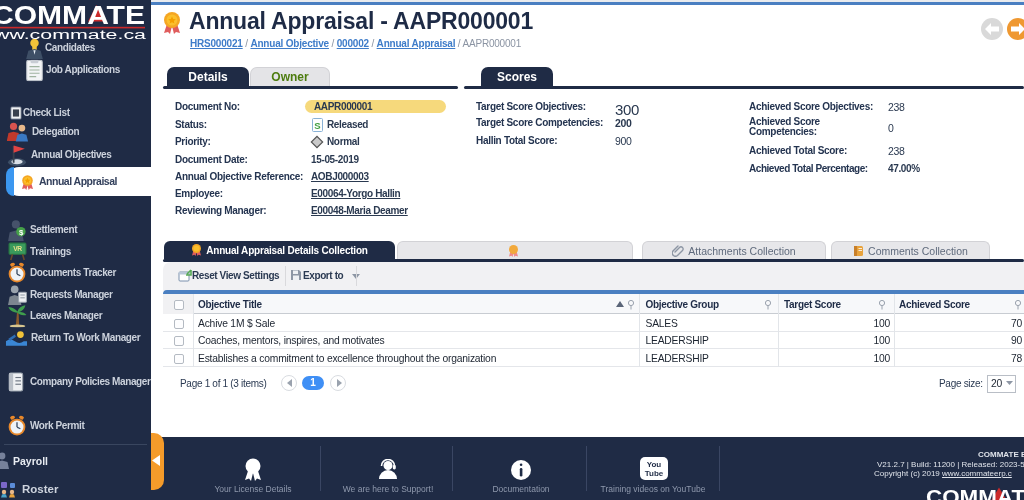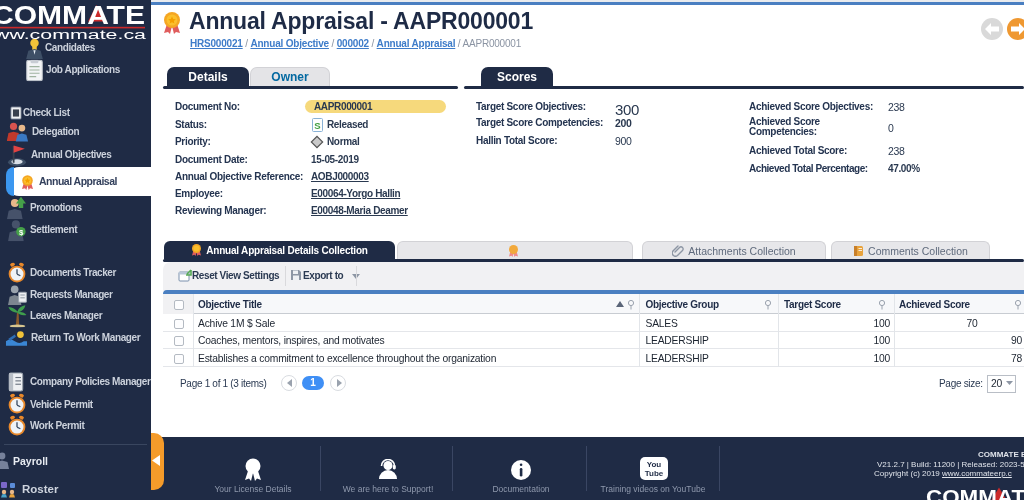--- a/index.html
+++ b/index.html
@@ -11,21 +11,21 @@
 .mi span{position:absolute;left:30px;top:5px}
 .mi svg{position:absolute;transform:scale(1.12);transform-origin:center center}
 #selpill{position:absolute;left:6px;top:166.5px;width:145px;height:29px;background:#fff;border-radius:13px 0 0 13px}
 #selbar{position:absolute;left:6px;top:166.5px;width:7.5px;height:29px;background:#3b97f0;border-radius:13px 0 0 13px}
 #seltext{position:absolute;left:39px;top:175px;font-size:10.5px;font-weight:700;letter-spacing:-0.5px;color:#33405c}
 
 #main{position:absolute;left:151px;top:0;width:873px;height:500px;background:#fff}
 .navy{color:#1e2b46}
 .tab{position:absolute;height:21px;border-radius:7px 7px 0 0;font-size:12px;font-weight:700;text-align:center}
 .tab.on{background:#1f2b45;color:#fff}
-.tab.off{background:#e4e4e7;color:#0369a1;border:1px solid #d2d2d6;border-bottom:none}
+.tab.off{background:#e4e4e7;color:#4d7c0f;border:1px solid #d2d2d6;border-bottom:none}
 .ul{position:absolute;height:3px;background:#1f2b45;border-radius:2px}
 .lbl{position:absolute;font-size:10px;font-weight:700;letter-spacing:-0.3px;color:#243450;white-space:nowrap}
 .val{position:absolute;font-size:10px;font-weight:700;letter-spacing:-0.35px;color:#2a3950;white-space:nowrap}
 .vlink{text-decoration:underline}
 .ctab{position:absolute;top:241px;height:18px;border-radius:6px 6px 0 0;font-size:10.5px;white-space:nowrap;display:flex;align-items:center;justify-content:center}
 .ctab svg{margin-right:4px;flex:none}
 .ctab.on{background:#1f2b45;color:#fff;font-weight:700;font-size:10px;letter-spacing:-0.2px}
 .ctab.off{background:#e7e7ea;color:#5f6a7c;font-weight:400;border:1px solid #d2d2d6;border-bottom:none}
 .gb{position:absolute;background:#e2e5e9}
 .hcell{position:absolute;font-size:10px;font-weight:700;letter-spacing:-0.3px;color:#1e2b46;white-space:nowrap}
@@ -195,21 +195,21 @@
 
 <div class="gb" style="left:192.5px;top:293.5px;width:1px;height:73.5px"></div>
 <div class="gb" style="left:639px;top:293.5px;width:1px;height:73.5px"></div>
 <div class="gb" style="left:778px;top:293.5px;width:1px;height:73.5px"></div>
 <div class="gb" style="left:894px;top:293.5px;width:1px;height:73.5px"></div>
 
 <div class="cb" style="left:173.5px;top:318.5px"></div>
 <div class="rcell" style="left:198px;top:317.5px">Achive 1M $ Sale</div>
 <div class="rcell" style="left:645.5px;top:317.5px">SALES</div>
 <div class="rcell" style="left:790px;top:317.5px;width:100px;text-align:right">100</div>
-<div class="rcell" style="left:922px;top:317.5px;width:100px;text-align:center">70</div>
+<div class="rcell" style="left:922px;top:317.5px;width:100px;text-align:right">70</div>
 
 <div class="cb" style="left:173.5px;top:336.3px"></div>
 <div class="rcell" style="left:198px;top:335.2px">Coaches, mentors, inspires, and motivates</div>
 <div class="rcell" style="left:645.5px;top:335.2px">LEADERSHIP</div>
 <div class="rcell" style="left:790px;top:335.2px;width:100px;text-align:right">100</div>
 <div class="rcell" style="left:922px;top:335.2px;width:100px;text-align:right">90</div>
 
 <div class="cb" style="left:173.5px;top:353.5px"></div>
 <div class="rcell" style="left:198px;top:352.5px">Establishes a commitment to excellence throughout the organization</div>
 <div class="rcell" style="left:645.5px;top:352.5px">LEADERSHIP</div>
@@ -321,35 +321,36 @@
     </div>
 <div class="mi" style="top:144px">
       <span style="left:31px">Annual Objectives</span>
       <svg style="left:8px;top:1.0px" width="18" height="20" viewBox="0 0 18 20">
         <ellipse cx="9" cy="16.5" rx="8" ry="3.5" fill="#3e4f66"></ellipse>
         <ellipse cx="9" cy="16" rx="5" ry="2.2" fill="#d8dee6"></ellipse>
         <line x1="6" y1="17" x2="6" y2="2" stroke="#39404d" stroke-width="1.6"></line>
         <path d="M6 1.5 L16 4.5 L6 8 Z" fill="#e04343"></path>
       </svg>
     </div>
-<div class="mi" style="top:197px">
-      <span style="left:30px">Promotions</span>
-      <svg style="left:8px;top:1.0px" width="17" height="20" viewBox="0 0 17 20">
-        <circle cx="7" cy="5.5" r="3.5" fill="#e8b88a"></circle>
-        <path d="M0 20 L1.5 12.5 L7 11 L12.5 12.5 L14 20 Z" fill="#46526a"></path>
-        <path d="M12.5 0 L17 6 L14.5 6 L14.5 10 L10.5 10 L10.5 6 L8 6 Z" fill="#45a049"></path>
-      </svg>
-    </div>
 <div class="mi" style="top:219px">
       <span style="left:30px">Settlement</span>
       <svg style="left:9px;top:1.0px" width="16" height="20" viewBox="0 0 16 20">
         <circle cx="7" cy="5" r="3.6" fill="#46526a"></circle>
         <path d="M0 20 L1.5 12 L7 10.5 L12.5 12 L14 20 Z" fill="#46526a"></path>
         <circle cx="11.5" cy="11.5" r="4.2" fill="#45a049"></circle>
         <text x="11.5" y="14.5" font-size="7" font-weight="bold" fill="#fff" text-anchor="middle" font-family="Liberation Sans">$</text>
+      </svg>
+    </div>
+<div class="mi" style="top:240.5px">
+      <span style="left:30px">Trainings</span>
+      <svg style="left:9px;top:2.5px" width="17" height="17" viewBox="0 0 17 17">
+        <rect x="1" y="1" width="15" height="10" rx="1" fill="#3a9a5c" stroke="#2a7a44"></rect>
+        <line x1="4" y1="11" x2="2.5" y2="16" stroke="#6b4a2b" stroke-width="1.4"></line>
+        <line x1="13" y1="11" x2="14.5" y2="16" stroke="#6b4a2b" stroke-width="1.4"></line>
+        <text x="8.5" y="8.5" font-size="6" fill="#e8e08a" text-anchor="middle" font-family="Liberation Sans">VR</text>
       </svg>
     </div>
 <div class="mi" style="top:262px">
       <span style="left:30px">Documents Tracker</span>
       <svg style="left:8px;top:1.5px" width="18" height="19" viewBox="0 0 18 19">
         <rect x="3" y="0" width="4" height="3" rx="1" transform="rotate(-35 5 1.5)" fill="#e8882a"></rect>
         <rect x="11" y="0" width="4" height="3" rx="1" transform="rotate(35 13 1.5)" fill="#e8882a"></rect>
         <circle cx="9" cy="10" r="7.5" fill="#e8882a"></circle>
         <circle cx="9" cy="10" r="5.8" fill="#eef3f8"></circle>
         <line x1="9" y1="10" x2="9" y2="5.8" stroke="#3e4f66" stroke-width="1.2"></line>
@@ -385,31 +386,20 @@
 <div class="mi" style="top:371px">
       <span style="left:30px">Company Policies Manager</span>
       <svg style="left:9px;top:2.0px" width="15" height="18" viewBox="0 0 15 18">
         <rect x="1" y="1" width="12" height="16" rx="1.5" fill="#eef0f3" stroke="#9aa3ad"></rect>
         <rect x="1" y="1" width="3.5" height="16" fill="#b9bfc7"></rect>
         <line x1="6.5" y1="5" x2="11.5" y2="5" stroke="#6b7480"></line>
         <line x1="6.5" y1="8" x2="11.5" y2="8" stroke="#6b7480"></line>
         <line x1="6.5" y1="11" x2="11.5" y2="11" stroke="#6b7480"></line>
       </svg>
     </div>
-<div class="mi" style="top:393.5px">
-      <span style="left:30px">Vehicle Permit</span>
-      <svg style="left:8px;top:1.5px" width="18" height="19" viewBox="0 0 18 19">
-        <rect x="3" y="0" width="4" height="3" rx="1" transform="rotate(-35 5 1.5)" fill="#e8882a"></rect>
-        <rect x="11" y="0" width="4" height="3" rx="1" transform="rotate(35 13 1.5)" fill="#e8882a"></rect>
-        <circle cx="9" cy="10" r="7.5" fill="#e8882a"></circle>
-        <circle cx="9" cy="10" r="5.8" fill="#eef3f8"></circle>
-        <line x1="9" y1="10" x2="9" y2="5.8" stroke="#3e4f66" stroke-width="1.2"></line>
-        <line x1="9" y1="10" x2="12" y2="11.5" stroke="#3e4f66" stroke-width="1.2"></line>
-      </svg>
-    </div>
 <div class="mi" style="top:415px">
       <span style="left:30px">Work Permit</span>
       <svg style="left:8px;top:1.5px" width="18" height="19" viewBox="0 0 18 19">
         <rect x="3" y="0" width="4" height="3" rx="1" transform="rotate(-35 5 1.5)" fill="#e8882a"></rect>
         <rect x="11" y="0" width="4" height="3" rx="1" transform="rotate(35 13 1.5)" fill="#e8882a"></rect>
         <circle cx="9" cy="10" r="7.5" fill="#e8882a"></circle>
         <circle cx="9" cy="10" r="5.8" fill="#eef3f8"></circle>
         <line x1="9" y1="10" x2="9" y2="5.8" stroke="#3e4f66" stroke-width="1.2"></line>
         <line x1="9" y1="10" x2="12" y2="11.5" stroke="#3e4f66" stroke-width="1.2"></line>
       </svg>

